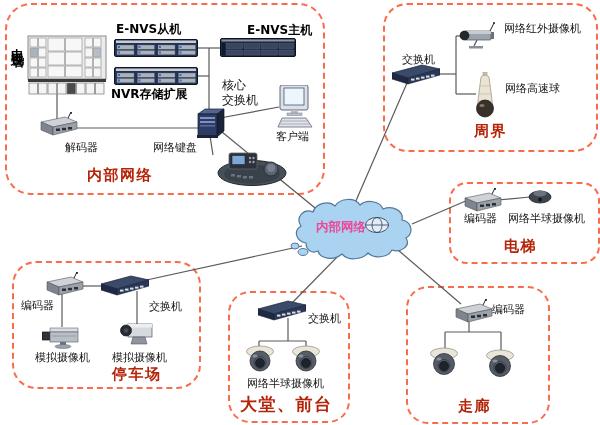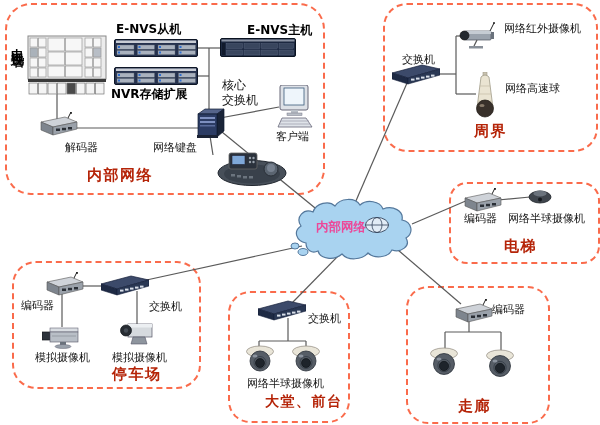--- a/index.html
+++ b/index.html
@@ -447,18 +447,18 @@
   <div class="zone-label" style="left:504px;top:237px;">电梯</div>
 
   <div class="dev-label" style="left:21px;top:298px;">编码器</div>
   <div class="dev-label" style="left:149px;top:299px;">交换机</div>
   <div class="dev-label" style="left:35px;top:350px;">模拟摄像机</div>
   <div class="dev-label" style="left:112px;top:350px;">模拟摄像机</div>
   <div class="zone-label" style="left:72px;top:365px;margin-left:40px;">停车场</div>
 
   <div class="dev-label" style="left:308px;top:311px;">交换机</div>
   <div class="dev-label" style="left:247px;top:376px;">网络半球摄像机</div>
-  <div class="zone-label" style="left:265px;top:393px;font-size:14px;">大堂、前台</div>
+  <div class="zone-label" style="left:240px;top:393px;font-size:17px;">大堂、前台</div>
 
   <div class="dev-label" style="left:492px;top:302px;">编码器</div>
   <div class="zone-label" style="left:458px;top:397px;">走廊</div>
 
 </div>
 
 </body></html>

